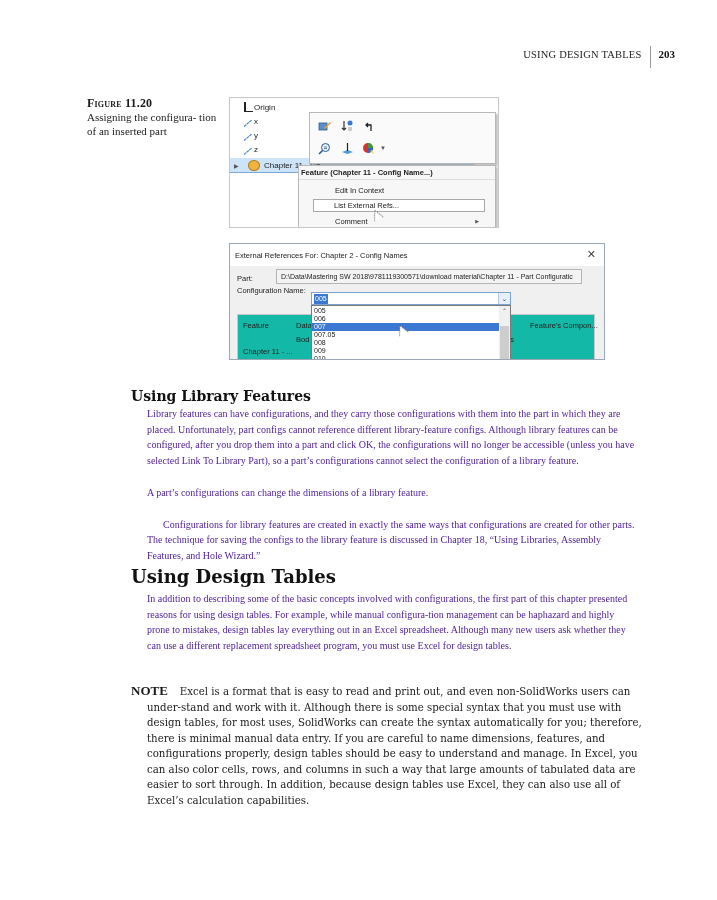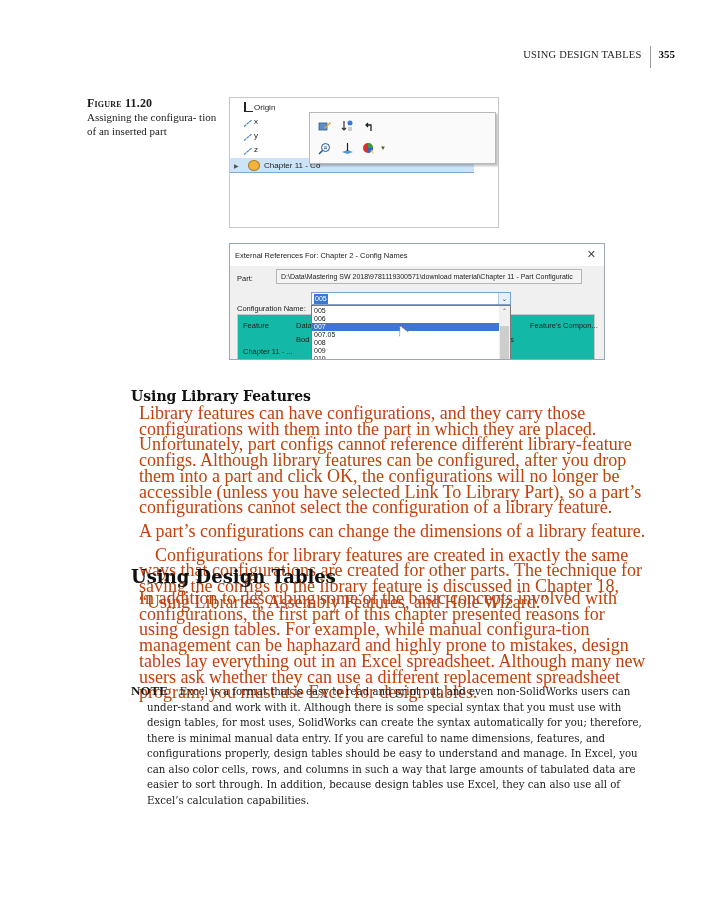--- a/index.html
+++ b/index.html
@@ -39,49 +39,49 @@
   .ctx-sub-arrow { position: absolute; right: 6px; top: 0; font-size: 5px; color: #555; }
   .cursor { position: absolute; width: 0; height: 0; border-left: 5px solid transparent; border-right: 5px solid transparent; border-bottom: 10px solid #fff; filter: drop-shadow(0 0 0.6px #000) drop-shadow(0 0 0.3px #000); transform: rotate(-25deg); }
 
   
   .shot2 { position: absolute; left: 229px; top: 243px; width: 376px; height: 117px; background: #f0f0f0; border: 1px solid #9aa7b4; box-sizing: border-box; overflow: hidden; font-family: "Liberation Sans", sans-serif; font-size: 7.5px; color: #222; }
   .dlg-titlebar { position: absolute; left: 0; top: 0; width: 100%; height: 22px; background: #fff; }
   .dlg-title { position: absolute; left: 5px; top: 7px; font-size: 7.5px; }
   .dlg-close { position: absolute; right: 8px; top: 4px; font-size: 11px; color: #444; }
   .part-label { position: absolute; left: 7px; top: 30px; }
   .part-field { position: absolute; left: 46px; top: 25px; width: 306px; height: 15px; background: #f4f4f4; border: 1px solid #b5b5b5; box-sizing: border-box; padding-left: 4px; line-height: 13px; white-space: nowrap; overflow: hidden; font-size: 7px; }
-  .config-label { position: absolute; left: 7px; top: 60px; }
+  .config-label { position: absolute; left: 7px; top: 42px; }
   .config-combo { position: absolute; left: 81px; top: 48px; width: 200px; height: 13px; background: #fff; border: 1px solid #7da2ce; box-sizing: border-box; }
   .combo-value { position: absolute; left: 2px; top: 1px; background: #3b78d4; color: #fff; padding: 0 1px; line-height: 10px; font-size: 7px; }
   .combo-arrow { position: absolute; right: 0; top: 0; width: 11px; height: 11px; border-left: 1px solid #b5c9e3; background: #e5f0fb; font-size: 7px; color: #555; text-align: center; line-height: 11px; }
   .refs-table { position: absolute; left: 7px; top: 70px; width: 358px; height: 60px; background: #14b8a6; border: 1px solid #c8c8c8; box-sizing: border-box; }
   .cell { position: absolute; font-size: 7.5px; white-space: nowrap; }
   .dropdown-list { position: absolute; left: 81px; top: 61px; width: 200px; height: 60px; background: #fff; border: 1px solid #7a7a7a; box-sizing: border-box; overflow: hidden; }
   .dd-item { position: absolute; left: 0; width: 187px; height: 8px; line-height: 8px; font-size: 7px; padding-left: 2px; box-sizing: border-box; }
   .dd-item.selected { background: #3b78d4; color: #fff; }
   .dd-scroll { position: absolute; right: 0; top: 0; width: 11px; height: 100%; background: #f0f0f0; }
   .dd-scroll-up { position: absolute; top: 1px; left: 0; width: 11px; text-align: center; font-size: 6px; color: #555; }
   .dd-scroll-thumb { position: absolute; left: 1px; top: 20px; width: 9px; height: 40px; background: #cdcdcd; }
 
   
   .text-col { position: absolute; left: 131px; width: 523px; font-family: "Liberation Serif", serif; }
   .h-sub { font-family: "DejaVu Serif", serif; font-weight: bold; font-size: 14px; margin: 0; color: #111; }
   .h-main { font-family: "DejaVu Serif", serif; font-weight: bold; font-size: 18px; margin: 0; color: #111; }
-  .para { font-size: 18px; line-height: 15.7px; margin: 8px; text-align: left; color: #c2410c; }
+  .para { font-size: 10px; line-height: 15.7px; margin: 16px; text-align: left; color: #4c1d95; }
   .para.indent { text-indent: 16px; }
   .note { position: absolute; left: 131px; top: 683px; width: 523px; font-family: "DejaVu Serif", serif; font-size: 10.2px; line-height: 15.5px; color: #1a1a1a; padding-left: 16px; text-indent: -16px; box-sizing: border-box; }
   .note-label { font-family: "Liberation Serif", serif; font-weight: bold; font-size: 13px; margin-right: 12px; }
 </style>
 </head>
 <body>
 
 <div class="running-head">
   <span class="rh-title">USING DESIGN TABLES</span>
   <span class="rh-sep"></span>
-  <span class="rh-page">355</span>
+  <span class="rh-page">203</span>
 </div>
 
 <div class="fig-caption">
   <span class="fig-label">Figure 11.20</span>
   <span>Assigning the configura- tion of an inserted part</span>
 </div>
 
 <div class="shot1">
   <div class="tree-row" style="top:3px; left:12px;">
     <span class="origin-icon"></span>
@@ -142,20 +142,34 @@
       <svg width="13" height="13" viewBox="0 0 13 13">
           <circle cx="6" cy="6" r="5" fill="#d8322c"></circle>
           <path d="M6 6 L6 1 A5 5 0 0 1 11 6 Z" fill="#3a9a3f"></path>
           <path d="M6 6 L11 6 A5 5 0 0 1 6 11 Z" fill="#2f63c8"></path>
           <path d="M8 9 L12 12 L10 8 Z" fill="#f3c23a"></path>
         </svg>
     </span>
     <span class="tb-btn" style="left:66px; top:28px; font-size:6px; color:#555;">▼</span>
   </div>
 
+  <div class="ctx-menu">
+    <div class="ctx-header">Feature (Chapter 11 - Config Name...)</div>
+    <div class="ctx-item" style="top:18px;">
+      <span>Edit In Context</span>
+    </div>
+    <div class="ctx-item hover" style="top:33px; left:14px; width:172px;">
+      <span>List External Refs...</span>
+    </div>
+    <div class="ctx-item" style="top:49px;">
+      <span>Comment</span>
+      <span class="ctx-sub-arrow">▶</span>
+    </div>
+    <span class="cursor" style="left:73px; top:44px;"></span>
+  </div>
 </div>
 
 <div class="shot2">
   <div class="dlg-titlebar">
     <span class="dlg-title">External References For: Chapter 2 - Config Names</span>
     <span class="dlg-close">✕</span>
   </div>
   <span class="part-label">Part:</span>
   <div class="part-field">D:\Data\Mastering SW 2018\9781119300571\download material\Chapter 11 - Part Configuratic</div>
   <span class="config-label">Configuration Name:</span>

